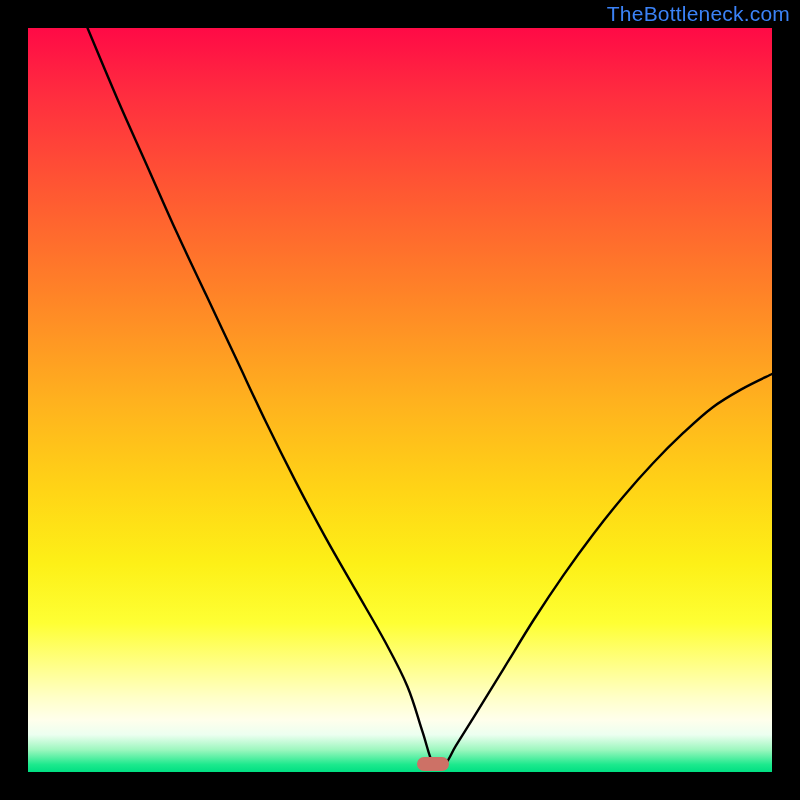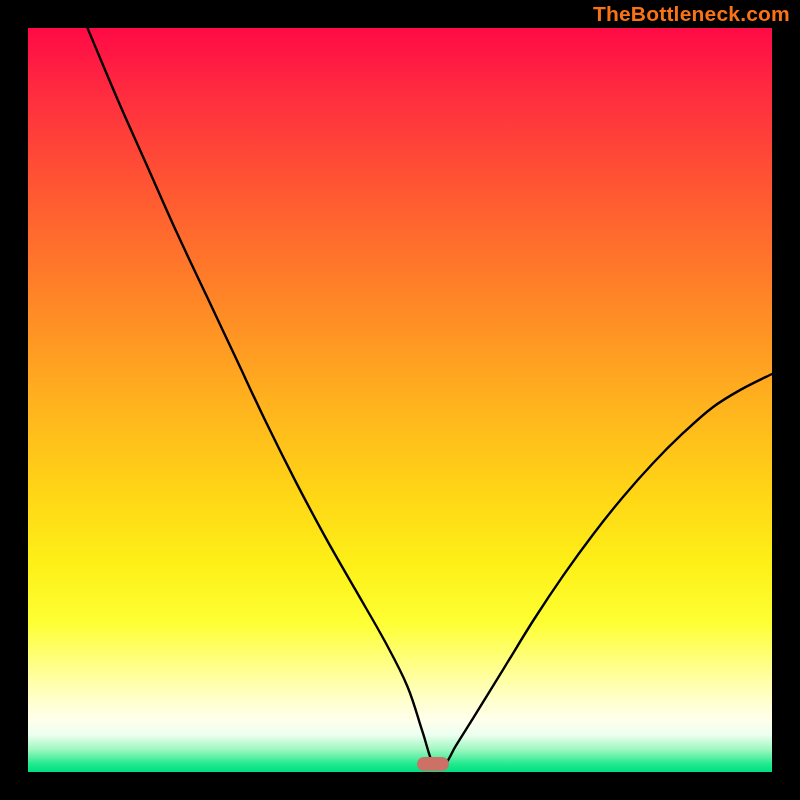--- a/index.html
+++ b/index.html
@@ -14,23 +14,23 @@
   .outer {
     position: relative;
     width: 800px;
     height: 800px;
     background: #000;
   }
   .watermark {
     position: absolute;
     top: 2px;
     right: 10px;
-    color: #f97316;
+    color: #3b82f6;
     font-size: 21px;
-    font-weight: 700;
+    font-weight: 400;
     letter-spacing: 0.2px;
     z-index: 30;
   }
   .plot {
     position: absolute;
     left: 28px;
     top: 28px;
     width: 744px;
     height: 744px;
     overflow: hidden;

